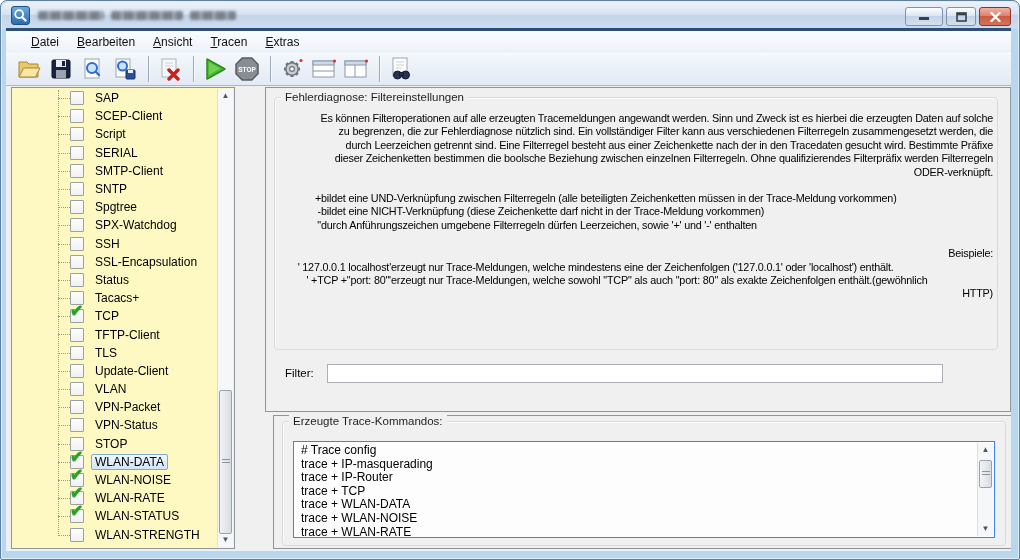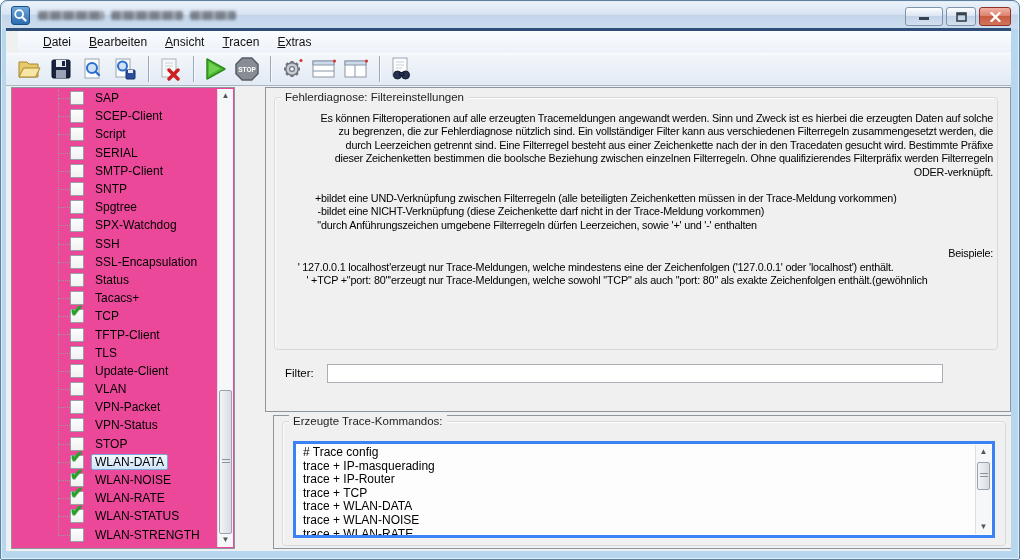--- a/index.html
+++ b/index.html
@@ -22,34 +22,34 @@
   .cap-btn.min{width:38px}.cap-btn.max{width:30px}
   .cap-btn.close{width:32px;border-color:#8E3326;background:linear-gradient(180deg,#F0B3A4,#DE8270 45%,#C85B42 50%,#D3735C);}
   .cap-btn svg{display:block}
 
   .navy-strip{position:absolute;left:5px;right:8px;top:27px;height:3px;background:#2E4E78;}
 
   
   .client{position:absolute;left:5px;right:8px;top:30px;bottom:8px;background:#F0F0F0;overflow:hidden;}
 
   .menubar{position:absolute;left:0;right:0;top:0;height:22px;background:linear-gradient(180deg,#FAFCFE,#EDF2F9);
-           display:flex;align-items:center;padding-left:16px;box-sizing:border-box;font-size:12px;color:#111;margin-left:12px;}
+           display:flex;align-items:center;padding-left:16px;box-sizing:border-box;font-size:12px;color:#111;}
   .menu-item{padding:2px 9px;}
   .menu-item::first-letter{text-decoration:underline;}
 
   .toolbar{position:absolute;left:0;right:0;top:22px;height:33px;background:linear-gradient(180deg,#F4F7FB,#E2EAF4);
            border-bottom:1px solid #A9B6C6;box-shadow:0 1px 0 #FBFCFE inset;display:flex;align-items:center;padding-left:8px;box-sizing:border-box;}
   .tbtn{width:30px;height:28px;display:flex;align-items:center;justify-content:center;margin-right:2px;border-radius:3px;}
   .tbtn svg{display:block}
   .tsep{width:1px;height:26px;background:#9DAABA;box-shadow:1px 0 0 #F6F9FC;margin:0 6px;}
 
   .content{position:absolute;left:0;right:0;top:55px;bottom:0;}
 
   
-  .tree-panel{position:absolute;left:5px;top:1px;width:224px;height:462px;background:#ec4899;border:1px solid #8D959E;box-sizing:border-box;overflow:hidden;}
+  .tree-panel{position:absolute;left:5px;top:1px;width:224px;height:462px;background:#fef9c3;border:1px solid #8D959E;box-sizing:border-box;overflow:hidden;}
   .tree-guide{position:absolute;left:46px;top:2px;height:446px;width:0;border-left:1px dotted #9A9A9A;}
   .tree-list{position:absolute;left:0;top:1px;right:17px;}
   .tree-row{position:relative;height:18.2px;display:flex;align-items:center;font-size:12px;color:#000;}
   .tree-stub{position:absolute;left:46px;top:9px;width:12px;border-top:1px dotted #9A9A9A;}
   .tree-checkbox{position:relative;margin-left:58px;width:14px;height:14px;border:1px solid #9BA0A5;border-radius:1px;
                  background:linear-gradient(180deg,#FDFDFD,#F1F1F1);box-sizing:border-box;flex:none;}
   .check-glyph{position:absolute;left:-1px;top:-7px;font-size:16px;font-weight:bold;color:#27A227;text-shadow:0 1px 0 rgba(20,90,20,.35);line-height:16px;}
   .tree-label{margin-left:7px;padding:0 3px;border:1px solid transparent;white-space:nowrap;}
   .tree-label.selected{border-color:#7FA7D6;border-radius:2px;background:linear-gradient(180deg,#F2F8FE,#D0E5F8);}
 
@@ -81,21 +81,21 @@
   .example{display:flex;height:13.4px;line-height:13.4px;white-space:nowrap;margin-left:5px;}
   .ex-pattern{width:103px;flex:none;}
   .help-overflow{height:13.4px;line-height:13.4px;}
 
   .filter-row{position:absolute;left:0;right:0;top:276px;height:22px;}
   .filter-label{position:absolute;left:19px;top:3px;font-size:11.5px;color:#000;}
   .filter-input{position:absolute;left:61px;top:0;width:616px;height:19px;border:1px solid #ABAFB5;background:#fff;
                 font-family:"Liberation Sans",sans-serif;font-size:12px;padding:1px 4px;box-sizing:border-box;outline:none;}
 
   .cmd-box{left:8px;top:5px;width:722px;height:123px;}
-  .cmd-area{position:absolute;left:10px;top:19px;width:702px;height:97px;background:#FDFDFD;border:3px solid #3b82f6;box-sizing:border-box;overflow:hidden;}
+  .cmd-area{position:absolute;left:10px;top:19px;width:702px;height:97px;background:#FDFDFD;border:1px solid #3b82f6;box-sizing:border-box;overflow:hidden;}
   .cmd-lines{position:absolute;left:0;top:2px;right:17px;padding-left:7px;font-size:12px;color:#000;}
   .cmd-line{height:13.6px;line-height:13.6px;white-space:nowrap;}
   .cmd-sb{right:1px;top:1px;bottom:1px;width:16px;}
   .cmd-sb .sb-thumb{top:17px;height:28px;}
 </style>
 </head>
 <body>
 
 <div class="window">
 
@@ -430,20 +430,21 @@
             <div class="help-examples">
                 <div class="example">
                   <span class="ex-pattern">' 127.0.0.1 localhost'</span>
                   <span class="ex-text">erzeugt nur Trace-Meldungen, welche mindestens eine der Zeichenfolgen ('127.0.0.1' oder 'localhost') enthält.</span>
                 </div>
                 <div class="example">
                   <span class="ex-pattern">' +TCP +"port: 80"'</span>
                   <span class="ex-text">erzeugt nur Trace-Meldungen, welche sowohl "TCP" als auch "port: 80" als exakte Zeichenfolgen enthält.(gewöhnlich</span>
                 </div>
               </div>
+            <div class="help-overflow">HTTP)</div>
           </div>
         </div>
         <div class="filter-row">
           <span class="filter-label">Filter:</span>
           <input class="filter-input" type="text" value="" style="">
         </div>
       </div>
 
       <div class="right-bottom-panel">
         <div class="groupbox cmd-box">

